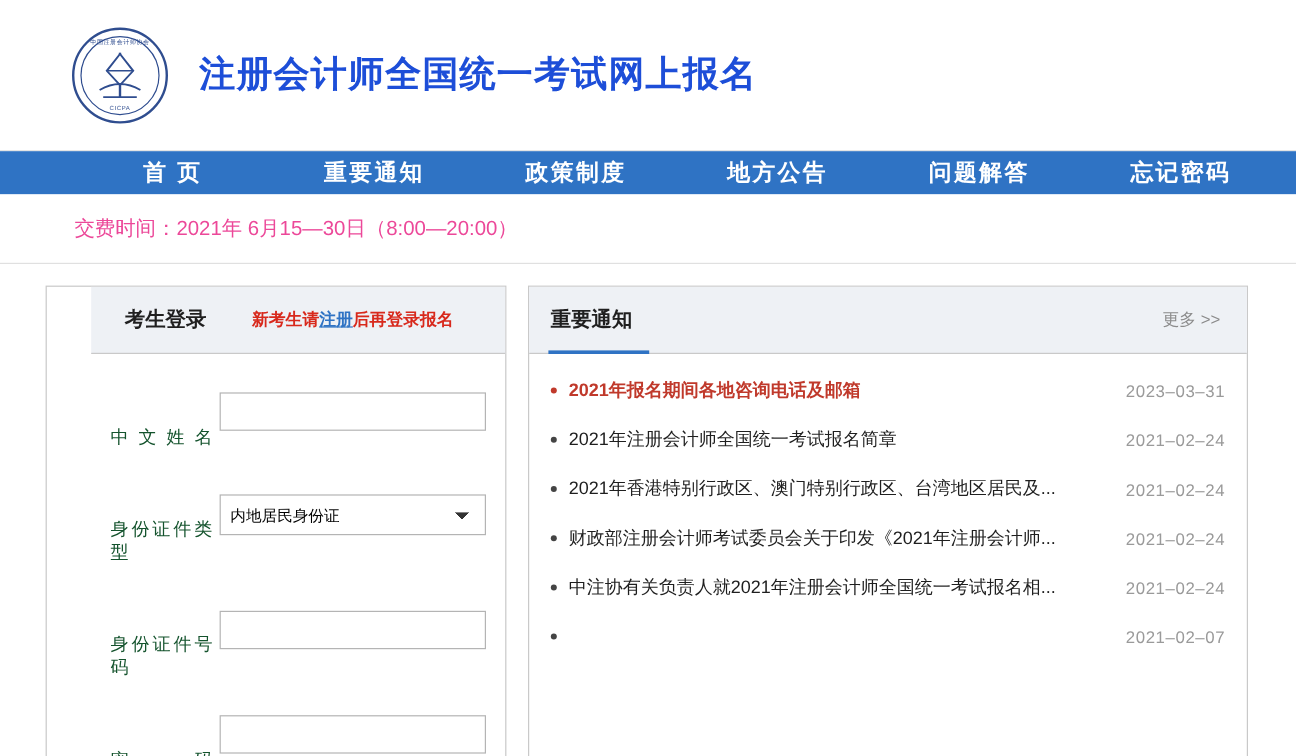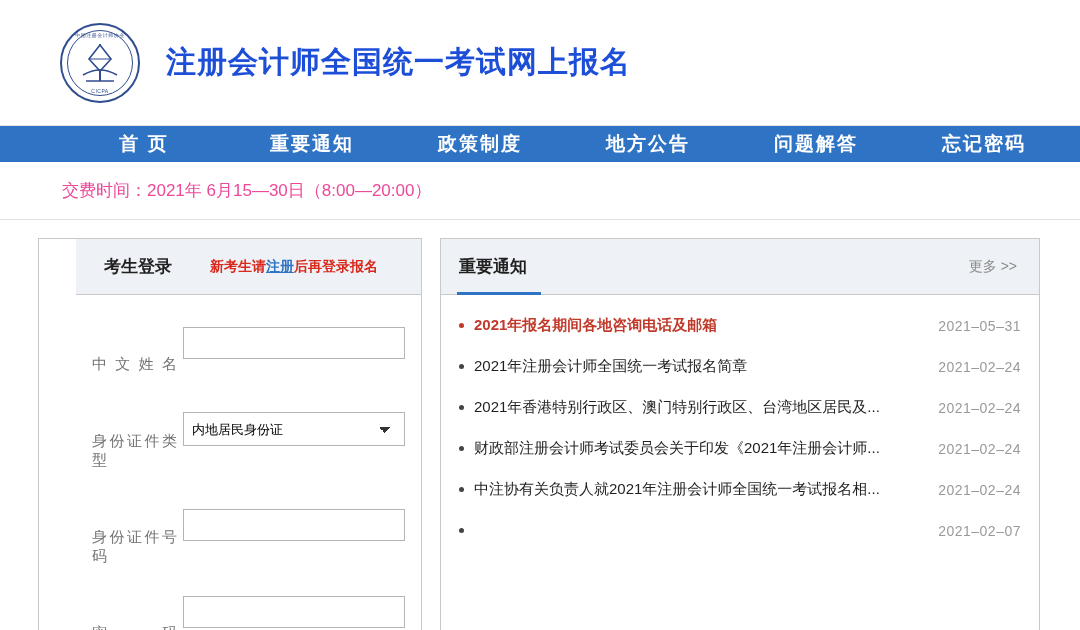--- a/index.html
+++ b/index.html
@@ -132,21 +132,21 @@
     padding: 16px 16px 22px 16px;
   }
   .form-row {
     display: flex;
     align-items: center;
     margin-bottom: 14px;
   }
   .form-label {
     width: 100px;
     font-size: 15px;
-    color: #737373;
+    color: #14532d;
     text-align: justify;
     text-align-last: justify;
     padding-right: 6px;
     margin-top: 44px;
   }
   .form-input {
     width: 244px;
     height: 32px;
     border: 1px solid #b4b4b4;
     background: #ffffff;
@@ -339,21 +339,21 @@
     <div class="news-head">
       <div class="title">重要通知</div>
       <div class="underline"></div>
       <div class="more">更多 &gt;&gt;</div>
     </div>
     <div class="news-list">
 
       <div class="news-item highlight">
         <span class="bullet"></span>
         <span class="news-title">2021年报名期间各地咨询电话及邮箱</span>
-        <span class="news-date">2021–05–31</span>
+        <span class="news-date">2023–03–31</span>
       </div>
 
       <div class="news-item">
         <span class="bullet"></span>
         <span class="news-title">2021年注册会计师全国统一考试报名简章</span>
         <span class="news-date">2021–02–24</span>
       </div>
 
       <div class="news-item">
         <span class="bullet"></span>

